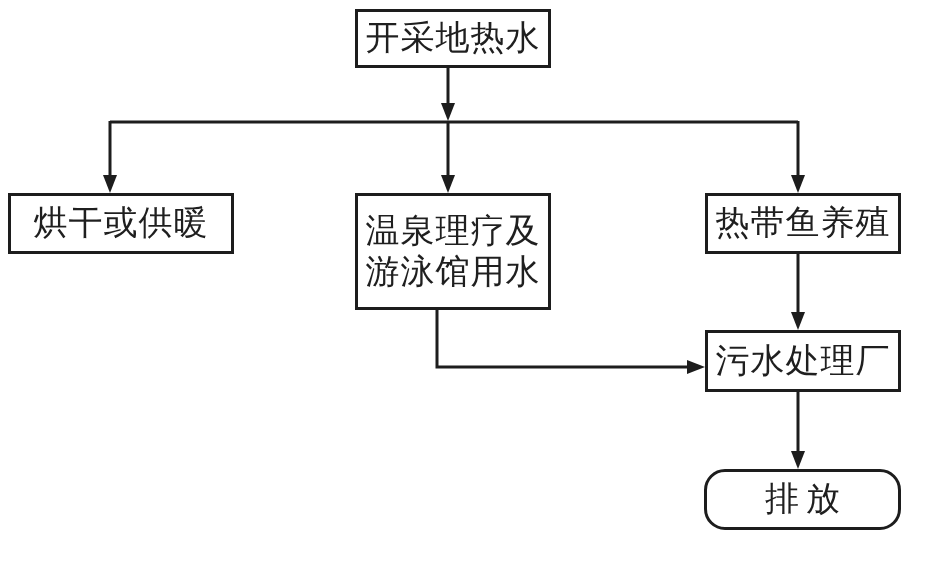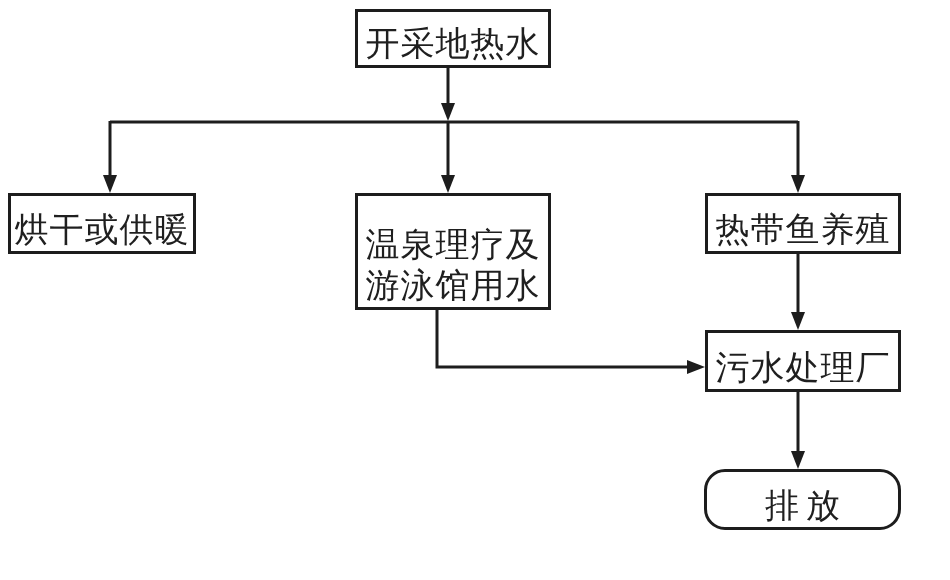--- a/index.html
+++ b/index.html
@@ -25,30 +25,30 @@
     top: 0;
   }
   .node {
     position: absolute;
     box-sizing: border-box;
     border: 3px solid #1d1d1d;
     background: #ffffff;
     display: flex;
     flex-direction: column;
     align-items: center;
-    justify-content: flex-end;
+    justify-content: center;
     color: #1f1f1f;
     font-size: 34px;
     line-height: 1.2;
     letter-spacing: 1px;
     text-align: center;
     white-space: nowrap;
   }
   #node-source    { left: 355px; top: 9px;   width: 196px; height: 59px; }
-  #node-drying    { left: 8px;   top: 193px; width: 188px; height: 61px; }
+  #node-drying    { left: 8px;   top: 193px; width: 226px; height: 61px; }
   #node-spa       { left: 355px; top: 193px; width: 196px; height: 117px; }
   #node-fish      { left: 705px; top: 193px; width: 196px; height: 61px; }
   #node-sewage    { left: 705px; top: 330px; width: 196px; height: 62px; }
   #node-discharge { left: 704px; top: 469px; width: 197px; height: 61px; letter-spacing: 7px; border-radius: 21px; }
   #node-discharge span { padding-left: 7px; }
 </style>
 </head>
 <body>
 
 <div class="stage">

